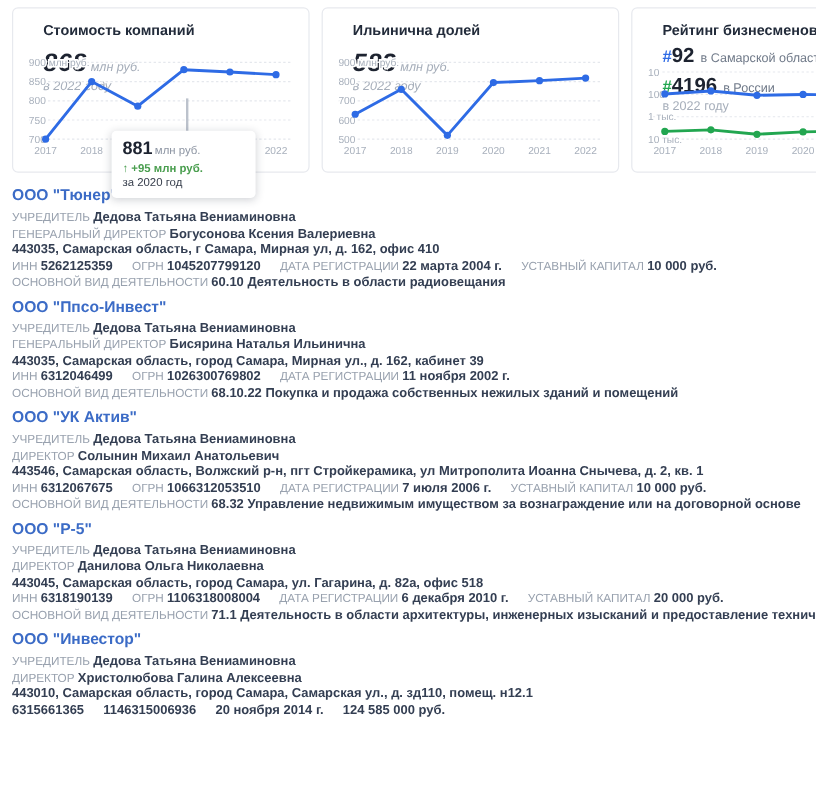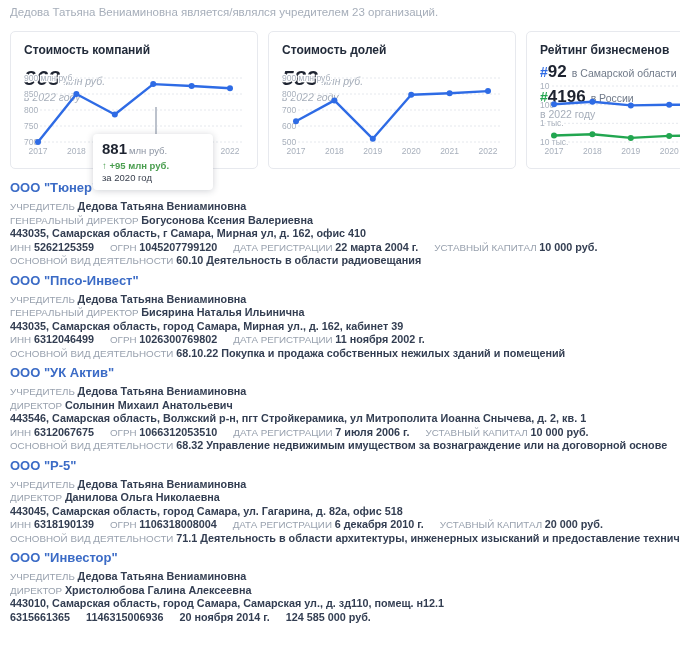--- a/index.html
+++ b/index.html
@@ -2,21 +2,21 @@
 <html><head>
 <meta charset="utf-8">
 <style>
   html,body{margin:0;padding:0;width:680px;height:660px;overflow:hidden;background:#fff;
     font-family:"Liberation Sans", sans-serif;}
   .page{padding:6px 0 0 10px;position:relative;width:680px;box-sizing:border-box;}
   .page-title{font-size:15px;font-weight:700;color:#1f2735;margin:2px 0 5px 0;}
   .page-subtitle{font-size:11.5px;color:#a6aeba;margin:0 0 13px 0;}
   .cards{display:flex;gap:10px;width:764px;}
   .card{width:248px;min-width:248px;height:138px;border:1px solid #e7e9ee;border-radius:5px;
-    background:#fff;box-sizing:border-box;padding:11px 13px;position:relative;}
+    background:#fff;box-sizing:border-box;padding:11px 25px;position:relative;}
   .card-title{font-size:12px;font-weight:700;color:#222b3a;}
   .metric{margin-top:9px;font-style:italic;}
   .metric-value{font-size:21px;font-weight:700;color:#1d2330;letter-spacing:.5px;}
   .metric-unit{font-size:10.5px;color:#a6aeba;margin-left:3px;}
   .metric-period{font-size:10.5px;color:#a6aeba;margin-top:1px;}
   .chart{position:absolute;left:13px;bottom:6px;}
   .grid{stroke:#e5e8ed;stroke-width:1;stroke-dasharray:2 2;}
   .tick,.xtick{fill:#a8b0bc;font-size:8.5px;paint-order:stroke;stroke:#fff;stroke-width:2.5px;}
   .rank-row{margin-top:5px;display:flex;align-items:baseline;}
   .rank-hash{font-size:14px;font-weight:700;}
@@ -38,21 +38,20 @@
     margin-bottom:4px;text-decoration:none;cursor:pointer;}
   .org-row{line-height:13.5px;font-size:10.8px;white-space:nowrap;overflow:hidden;width:678px;}
   .lbl{color:#98a1ae;font-size:9.8px;}
   .val{color:#333e52;font-weight:700;}
   .reg-pair{margin-right:16px;}
 </style>
 </head>
 <body>
 
 <div class="page">
-  <div class="page-subtitle">Дедова Татьяна Вениаминовна является/являлся учредителем 23 организаций.</div>
 
   <div class="cards">
 
     <div class="card">
       <div class="card-title">Стоимость компаний</div>
       <div class="metric">
         <span class="metric-value">868</span><span class="metric-unit">млн руб.</span>
         <div class="metric-period">в 2022 году</div>
       </div>
       <div class="chart"><svg width="220" height="88" viewBox="0 0 220 88">
@@ -84,21 +83,21 @@
       <div class="tooltip">
         <div class="tooltip-line1">
           <span class="tooltip-value">881</span><span class="tooltip-unit">млн руб.</span>
         </div>
         <div class="tooltip-delta">↑ +95 млн руб.</div>
         <div class="tooltip-period">за 2020 год</div>
       </div>
     </div>
 
     <div class="card">
-      <div class="card-title">Стоимость долей</div>
+      <div class="card-title">Ильинична долей</div>
       <div class="metric">
         <span class="metric-value">583</span><span class="metric-unit">млн руб.</span>
         <div class="metric-period">в 2022 году</div>
       </div>
       <div class="chart"><svg width="220" height="88" viewBox="0 0 220 88">
             <line class="grid" x1="0" y1="8.0" x2="220" y2="8.0"></line>
             <text class="tick" x="0" y="11.0">900 млн руб.</text>
             <line class="grid" x1="0" y1="24.0" x2="220" y2="24.0"></line>
             <text class="tick" x="0" y="27.0">800</text>
             <line class="grid" x1="0" y1="40.0" x2="220" y2="40.0"></line>

